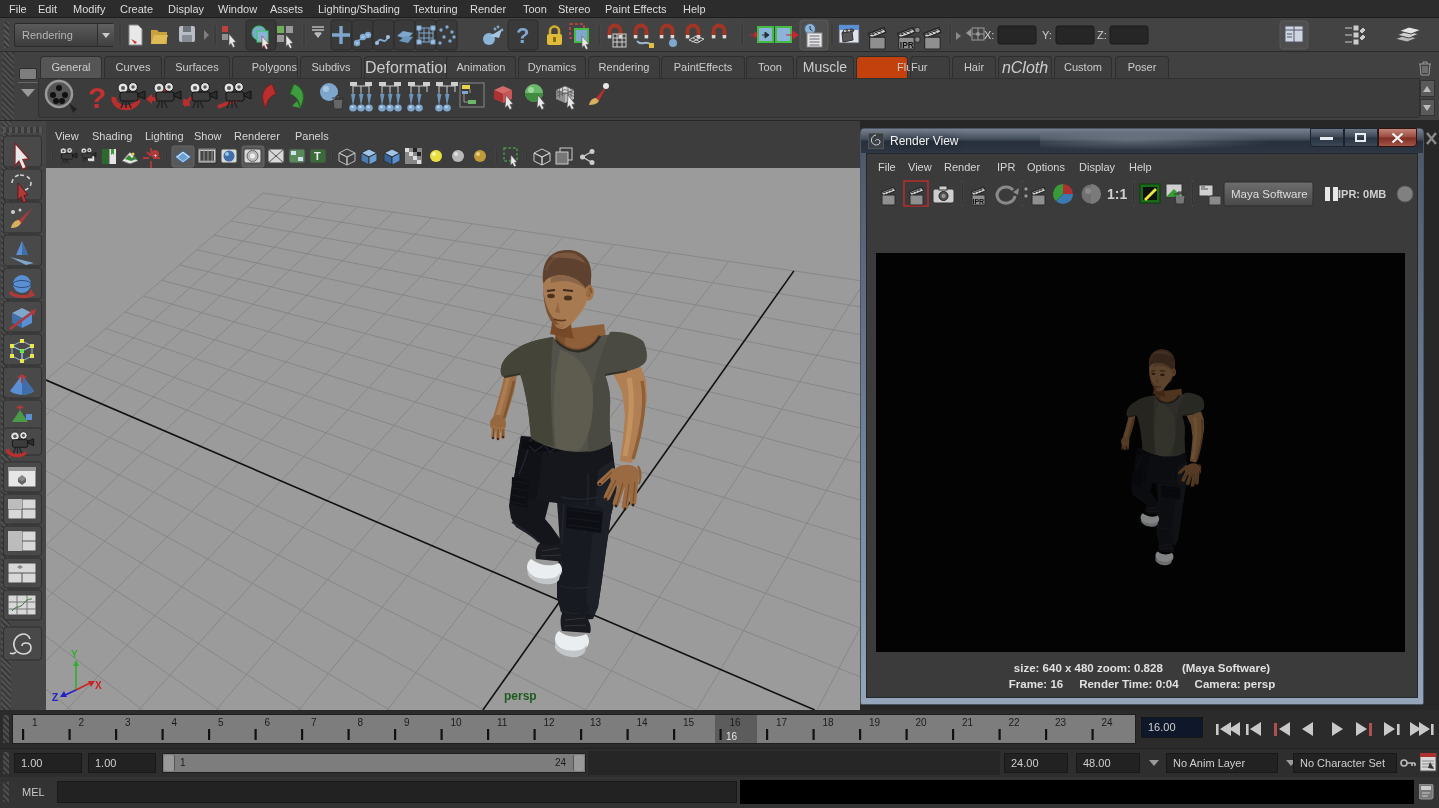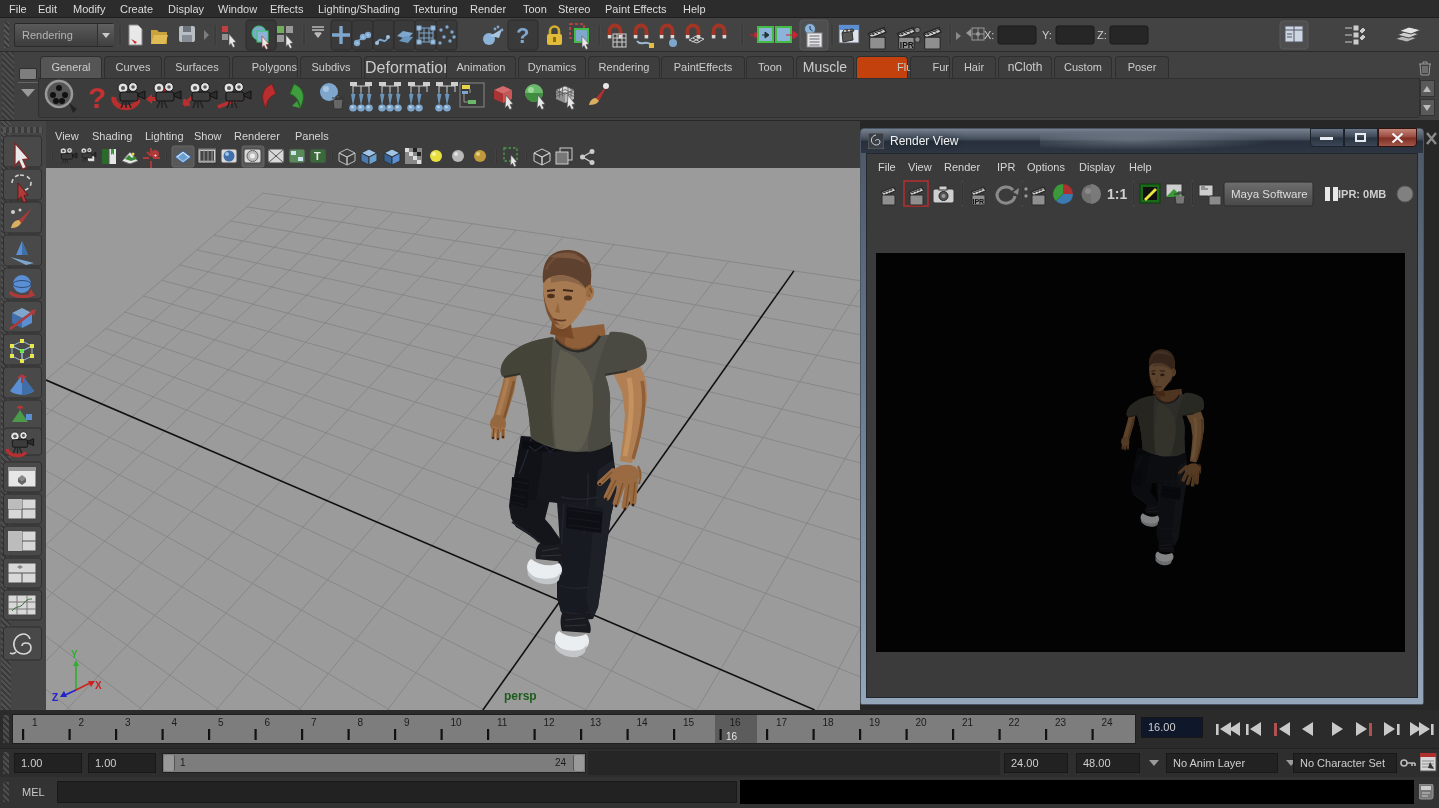--- a/index.html
+++ b/index.html
@@ -8,21 +8,21 @@
 .txt{color:#d6d6d6;font-size:11px;white-space:nowrap;text-align:center;}
 </style></head>
 <body>
 <div class="abs" style="left:0;top:0;width:1439px;height:18px;background:#2c2c2c;border-bottom:1px solid #1e1e1e;">
     <span class="abs txt" style="left:9px;top:3px;color:#dcdcdc;">File</span>
     <span class="abs txt" style="left:38px;top:3px;color:#dcdcdc;">Edit</span>
     <span class="abs txt" style="left:73px;top:3px;color:#dcdcdc;">Modify</span>
     <span class="abs txt" style="left:120px;top:3px;color:#dcdcdc;">Create</span>
     <span class="abs txt" style="left:168px;top:3px;color:#dcdcdc;">Display</span>
     <span class="abs txt" style="left:218px;top:3px;color:#dcdcdc;">Window</span>
-    <span class="abs txt" style="left:270px;top:3px;color:#dcdcdc;">Effects</span>
+    <span class="abs txt" style="left:270px;top:3px;color:#dcdcdc;">Assets</span>
     <span class="abs txt" style="left:318px;top:3px;color:#dcdcdc;">Lighting/Shading</span>
     <span class="abs txt" style="left:413px;top:3px;color:#dcdcdc;">Texturing</span>
     <span class="abs txt" style="left:470px;top:3px;color:#dcdcdc;">Render</span>
     <span class="abs txt" style="left:523px;top:3px;color:#dcdcdc;">Toon</span>
     <span class="abs txt" style="left:558px;top:3px;color:#dcdcdc;">Stereo</span>
     <span class="abs txt" style="left:605px;top:3px;color:#dcdcdc;">Paint Effects</span>
     <span class="abs txt" style="left:683px;top:3px;color:#dcdcdc;">Help</span>
   </div>
 <div class="abs" style="left:0;top:18px;width:1439px;height:34px;background:#434343;border-bottom:1px solid #2b2b2b;">
     <div class="abs" style="left:4px;top:4px;width:5px;height:26px;background:repeating-linear-gradient(45deg,#555 0 2px,#383838 2px 4px);"></div>
@@ -256,23 +256,23 @@
     <div class="abs" style="left:232px;top:4px;width:66px;height:22px;background:#3e3e3e;border:1px solid #2e2e2e;border-bottom:none;border-radius:4px 4px 0 0;text-align:right;"><span style="font-size:11px;color:#cccccc;line-height:21px;">Polygons</span></div>
     <div class="abs" style="left:300px;top:4px;width:62px;height:22px;background:#3e3e3e;border:1px solid #2e2e2e;border-bottom:none;border-radius:4px 4px 0 0;text-align:center;"><span style="font-size:11px;color:#cccccc;line-height:21px;">Subdivs</span></div>
     <div class="abs" style="left:364px;top:4px;width:86px;height:22px;background:#3e3e3e;border:1px solid #2e2e2e;border-bottom:none;border-radius:4px 4px 0 0;text-align:center;"><span style="font-size:16px;color:#cccccc;line-height:21px;">Deformation</span></div>
     <div class="abs" style="left:446px;top:4px;width:70px;height:22px;background:#3e3e3e;border:1px solid #2e2e2e;border-bottom:none;border-radius:4px 4px 0 0;text-align:center;"><span style="font-size:11px;color:#cccccc;line-height:21px;">Animation</span></div>
     <div class="abs" style="left:518px;top:4px;width:68px;height:22px;background:#3e3e3e;border:1px solid #2e2e2e;border-bottom:none;border-radius:4px 4px 0 0;text-align:center;"><span style="font-size:11px;color:#cccccc;line-height:21px;">Dynamics</span></div>
     <div class="abs" style="left:588px;top:4px;width:72px;height:22px;background:#3e3e3e;border:1px solid #2e2e2e;border-bottom:none;border-radius:4px 4px 0 0;text-align:center;"><span style="font-size:11px;color:#cccccc;line-height:21px;">Rendering</span></div>
     <div class="abs" style="left:661px;top:4px;width:84px;height:22px;background:#3e3e3e;border:1px solid #2e2e2e;border-bottom:none;border-radius:4px 4px 0 0;text-align:center;"><span style="font-size:11px;color:#cccccc;line-height:21px;">PaintEffects</span></div>
     <div class="abs" style="left:746px;top:4px;width:48px;height:22px;background:#3e3e3e;border:1px solid #2e2e2e;border-bottom:none;border-radius:4px 4px 0 0;text-align:center;"><span style="font-size:11px;color:#cccccc;line-height:21px;">Toon</span></div>
     <div class="abs" style="left:796px;top:4px;width:58px;height:22px;background:#3e3e3e;border:1px solid #2e2e2e;border-bottom:none;border-radius:4px 4px 0 0;text-align:center;"><span style="font-size:14px;color:#cccccc;line-height:21px;">Muscle</span></div>
     <div class="abs" style="left:856px;top:4px;width:52px;height:22px;background:#c2410c;border:1px solid #2e2e2e;border-bottom:none;border-radius:4px 4px 0 0;text-align:center;padding-left:40px;"><span style="font-size:11px;color:#cccccc;line-height:21px;">Fluids</span></div>
-    <div class="abs" style="left:910px;top:4px;width:40px;height:22px;background:#3e3e3e;border:1px solid #2e2e2e;border-bottom:none;border-radius:4px 4px 0 0;text-align:right;"><span style="font-size:11px;color:#cccccc;line-height:21px;">Fur</span></div>
+    <div class="abs" style="left:910px;top:4px;width:40px;height:22px;background:#3e3e3e;border:1px solid #2e2e2e;border-bottom:none;border-radius:4px 4px 0 0;text-align:left;"><span style="font-size:11px;color:#cccccc;line-height:21px;">Fur</span></div>
     <div class="abs" style="left:952px;top:4px;width:44px;height:22px;background:#3e3e3e;border:1px solid #2e2e2e;border-bottom:none;border-radius:4px 4px 0 0;text-align:center;"><span style="font-size:11px;color:#cccccc;line-height:21px;">Hair</span></div>
-    <div class="abs" style="left:998px;top:4px;width:54px;height:22px;background:#3e3e3e;border:1px solid #2e2e2e;border-bottom:none;border-radius:4px 4px 0 0;text-align:center;"><span style="font-size:12px;color:#cccccc;line-height:21px;">nCloth</span></div>
+    <div class="abs" style="left:998px;top:4px;width:54px;height:22px;background:#3e3e3e;border:1px solid #2e2e2e;border-bottom:none;border-radius:4px 4px 0 0;text-align:center;"><span style="font-size:16px;color:#cccccc;line-height:21px;font-style:italic;">nCloth</span></div>
     <div class="abs" style="left:1054px;top:4px;width:58px;height:22px;background:#3e3e3e;border:1px solid #2e2e2e;border-bottom:none;border-radius:4px 4px 0 0;text-align:center;"><span style="font-size:11px;color:#cccccc;line-height:21px;">Custom</span></div>
     <div class="abs" style="left:1115px;top:4px;width:54px;height:22px;background:#3e3e3e;border:1px solid #2e2e2e;border-bottom:none;border-radius:4px 4px 0 0;text-align:center;"><span style="font-size:11px;color:#cccccc;line-height:21px;">Poser</span></div>
     <svg class="abs" style="left:1417px;top:8px" width="16" height="16" viewBox="0 0 16 16">
       <path d="M2 4h12M6 4V2h4v2M3 4l1 11h8l1-11M6 6v7M8 6v7M10 6v7" stroke="#9a9a9a" fill="none"></path>
     </svg>
     <div class="abs" style="left:38px;top:26px;width:1382px;height:40px;background:#3c3c3c;border:1px solid #303030;border-radius:0 0 3px 3px;"></div>
     <div class="abs" style="left:1420px;top:28px;width:15px;height:17px;background:#5a5a5a;border:1px solid #333;"></div>
     <div class="abs" style="left:1423px;top:34px;width:0;height:0;border-left:4px solid transparent;border-right:4px solid transparent;border-bottom:6px solid #bbb;"></div>
     <div class="abs" style="left:1420px;top:47px;width:15px;height:17px;background:#5a5a5a;border:1px solid #333;"></div>
     <div class="abs" style="left:1423px;top:53px;width:0;height:0;border-left:4px solid transparent;border-right:4px solid transparent;border-top:6px solid #bbb;"></div>
@@ -1045,20 +1045,22 @@
 <path d="M531 559c-3 2-4 5-4 9 1 5 4 8 9 10 6 2 13 3 19 1 4-1 7-5 7-9 0-3-1-5-3-7-8 4-19 3-28-4z" fill="#ebeef0"></path>
 <path d="M527 568c1 4 4 7 8 9 6 2 12 2 18 1 4-1 7-4 8-7l-2 9c-3 4-9 5-15 4-7-1-13-4-16-9z" fill="#c2c6c9"></path>
 
 <path d="M563 611c6 4 15 4 22 1l5 12c1 4 1 7 0 9l-28-2c-2-7-2-14 1-20z" fill="#191a1f"></path>
 <path d="M565 620l20-2m-21 8l22-1" stroke="#31333b" stroke-width="1.2" fill="none"></path>
 <path d="M559 631c-3 2-4 5-4 9 1 5 4 8 9 10 6 2 13 2 19 0 4-2 6-5 6-9 0-3-1-5-3-7-8 4-19 4-27-3z" fill="#ebeef0"></path>
 <path d="M555 641c1 4 4 7 8 8 5 2 12 2 17 1 4-1 6-4 7-7l-2 9c-3 4-8 6-14 5-7-1-13-4-16-9z" fill="#c2c6c9"></path>
 </g>
 </g>
     </svg>
+    <div class="abs" style="left:0;top:534px;width:564px;text-align:center;font-size:11.5px;font-weight:bold;color:#e0e0e0;">size: 640 x 480 zoom: 0.828&nbsp;&nbsp;&nbsp;&nbsp;&nbsp;&nbsp;(Maya Software)</div>
+    <div class="abs" style="left:0;top:550px;width:564px;text-align:center;font-size:11.5px;font-weight:bold;color:#e0e0e0;">Frame: 16&nbsp;&nbsp;&nbsp;&nbsp;&nbsp;Render Time: 0:04&nbsp;&nbsp;&nbsp;&nbsp;&nbsp;Camera: persp</div>
   </div>
 <div class="abs" style="left:0;top:710px;width:1439px;height:38px;background:#2b2b2b;">
     <div class="abs" style="left:3px;top:5px;width:6px;height:28px;background:repeating-linear-gradient(45deg,#4c4c4c 0 2px,#333 2px 4px);"></div>
     <div class="abs" style="left:12px;top:4px;width:1124px;height:30px;background:#7d7d7d;border:1px solid #1f1f1f;">
       <div class="abs" style="left:702px;top:0;width:42px;height:28px;background:#5c5c5c;"></div>
       <svg class="abs" style="left:0;top:0" width="1122" height="28" viewBox="0 0 1122 28">
         <rect x="9.0" y="14" width="2.2" height="11" fill="#111"></rect>
         <text x="19.0" y="11" font-size="10" fill="#1c1c1c">1</text>
         <rect x="55.5" y="14" width="2.2" height="11" fill="#111"></rect>
         <text x="65.5" y="11" font-size="10" fill="#1c1c1c">2</text>

